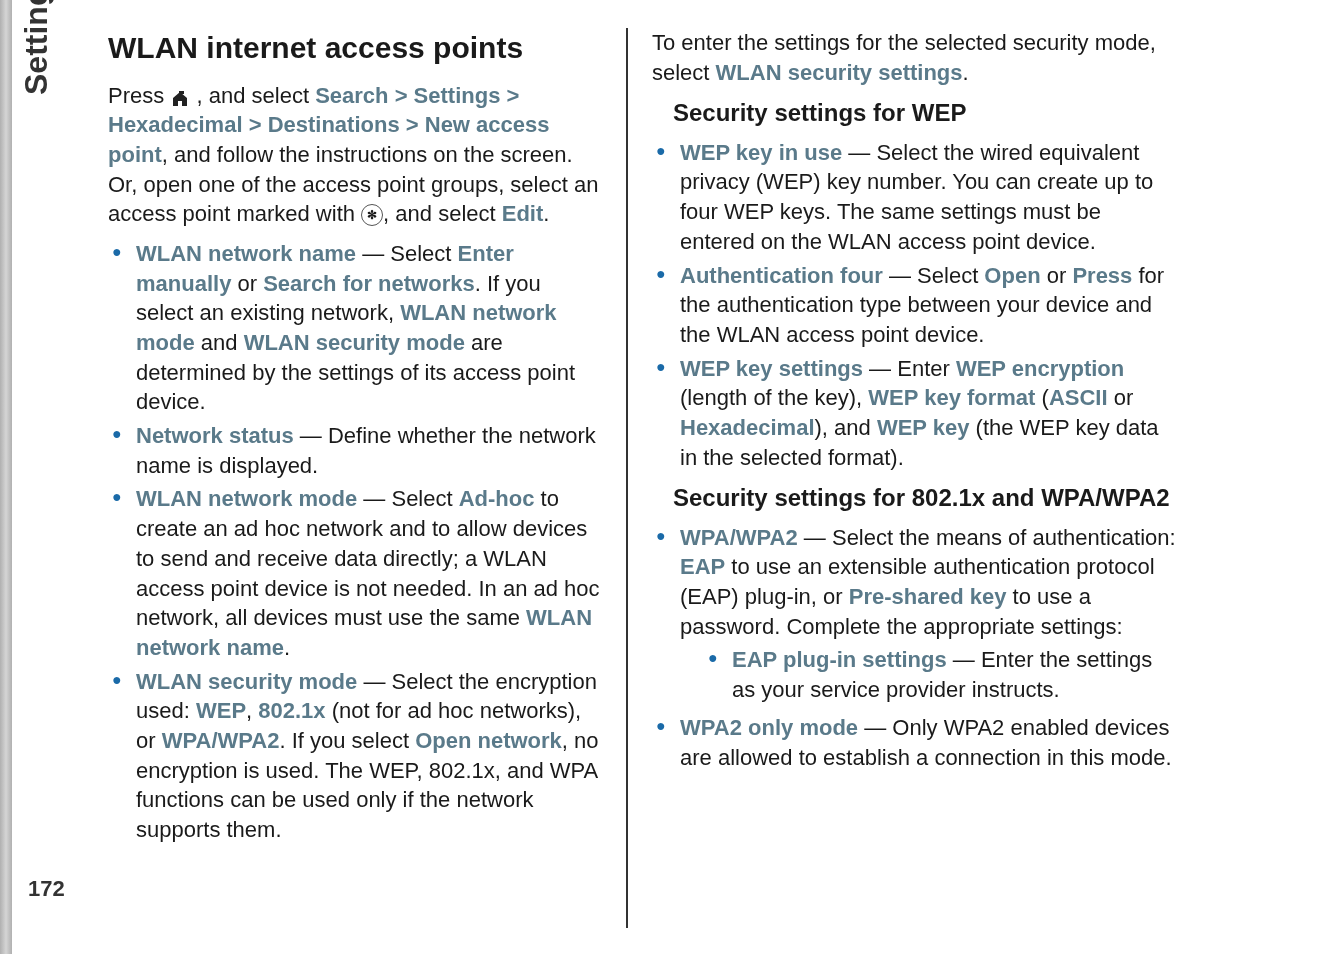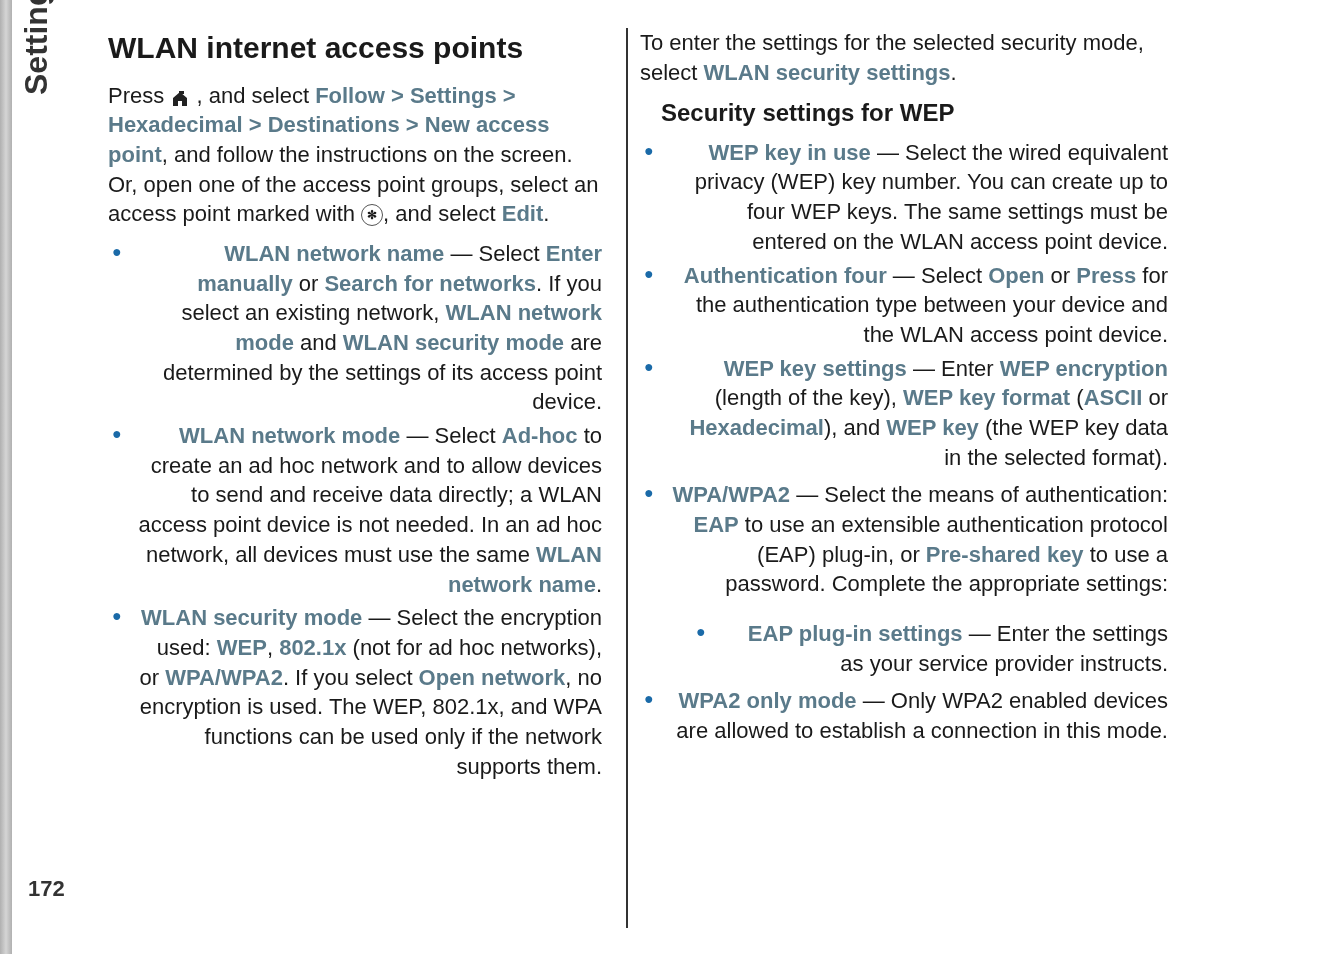--- a/index.html
+++ b/index.html
@@ -49,21 +49,21 @@
     font-weight: bold;
     color: #333;
   }
   .content {
     position: absolute;
     left: 108px;
     top: 28px;
     width: 1180px;
     height: 900px;
     display: flex;
-    column-gap: 0;
+    column-gap: 12px;
   }
   .column {
     width: 520px;
     padding-right: 20px;
     font-size: 22px;
     line-height: 1.35;
     color: #1a1a1a;
   }
   .column.left {
     border-right: 2px solid #333;
@@ -91,39 +91,38 @@
     margin-bottom: 10px;
     font-size: 22px;
   }
   .accent {
     color: #5a7a8a;
     font-weight: bold;
   }
   ul {
     list-style: none;
     margin-bottom: 8px;
-    text-align: right;
   }
   ul li {
     position: relative;
     padding-left: 28px;
     margin-bottom: 4px;
     font-size: 22px;
   }
   ul li::before {
     content: "●";
     position: absolute;
     left: 4px;
     top: 2px;
     color: #1a6aa8;
     font-size: 16px;
   }
   ul.nested {
     margin-left: 24px;
-    margin-top: 20px;
+    margin-top: 4px;
   }
   ul.nested li::before {
     color: #1a6aa8;
   }
   .icon-home {
     display: inline-block;
     width: 20px;
     height: 20px;
     vertical-align: middle;
   }
@@ -160,36 +159,39 @@
 
     <p>
       <span>Press </span>
       <span class="icon-home">
         <svg viewBox="0 0 20 20" width="20" height="20">
             <path d="M3 9 L10 3 L17 9 L17 17 L12 17 L12 12 L8 12 L8 17 L3 17 Z" fill="#222"></path>
             <rect x="9" y="2" width="5" height="3" fill="#222"></rect>
           </svg>
       </span>
       <span> , and select </span>
-      <span class="accent">Follow</span>
+      <span class="accent">Search</span>
       <span class="gt"> &gt; </span>
       <span class="accent">Settings</span>
       <span class="gt"> &gt; </span>
       <span class="accent">Hexadecimal</span>
       <span class="gt"> &gt; </span>
       <span class="accent">Destinations</span>
       <span class="gt"> &gt; </span>
       <span class="accent">New access point</span><span>, and follow the instructions on the screen. Or, open one of the access point groups, select an access point marked with </span>
       <span class="icon-star">✻</span><span>, and select </span><span class="accent">Edit</span><span>.</span>
     </p>
 
 
     <ul>
       <li>
         <span class="accent">WLAN network name</span><span> — Select </span><span class="accent">Enter manually</span><span> or </span><span class="accent">Search for networks</span><span>. If you select an existing network, </span><span class="accent">WLAN network mode</span><span> and </span><span class="accent">WLAN security mode</span><span> are determined by the settings of its access point device.</span>
+      </li>
+      <li>
+        <span class="accent">Network status</span><span> — Define whether the network name is displayed.</span>
       </li>
       <li>
         <span class="accent">WLAN network mode</span><span> — Select </span><span class="accent">Ad-hoc</span><span> to create an ad hoc network and to allow devices to send and receive data directly; a WLAN access point device is not needed. In an ad hoc network, all devices must use the same </span><span class="accent">WLAN network name</span><span>.</span>
       </li>
       <li>
         <span class="accent">WLAN security mode</span><span> — Select the encryption used: </span><span class="accent">WEP</span><span>, </span><span class="accent">802.1x</span><span> (not for ad hoc networks), or </span><span class="accent">WPA/WPA2</span><span>. If you select </span><span class="accent">Open network</span><span>, no encryption is used. The WEP, 802.1x, and WPA functions can be used only if the network supports them.</span>
       </li>
     </ul>
   </div>
 
@@ -205,20 +207,21 @@
         <span class="accent">WEP key in use</span><span> — Select the wired equivalent privacy (WEP) key number. You can create up to four WEP keys. The same settings must be entered on the WLAN access point device.</span>
       </li>
       <li>
         <span class="accent">Authentication four</span><span> — Select </span><span class="accent">Open</span><span> or </span><span class="accent">Press</span><span> for the authentication type between your device and the WLAN access point device.</span>
       </li>
       <li>
         <span class="accent">WEP key settings</span><span> — Enter </span><span class="accent">WEP encryption</span><span> (length of the key), </span><span class="accent">WEP key format</span><span> (</span><span class="accent">ASCII</span><span> or </span><span class="accent">Hexadecimal</span><span>), and </span><span class="accent">WEP key</span><span> (the WEP key data in the selected format).</span>
       </li>
     </ul>
 
+    <h3>Security settings for 802.1x and WPA/WPA2</h3>
 
     <ul>
       <li>
         <span class="accent">WPA/WPA2</span><span> — Select the means of authentication: </span><span class="accent">EAP</span><span> to use an extensible authentication protocol (EAP) plug-in, or </span><span class="accent">Pre-shared key</span><span> to use a password. Complete the appropriate settings:</span>
         <ul class="nested">
           <li>
             <span class="accent">EAP plug-in settings</span><span> — Enter the settings as your service provider instructs.</span>
           </li>
         </ul>
       </li>

